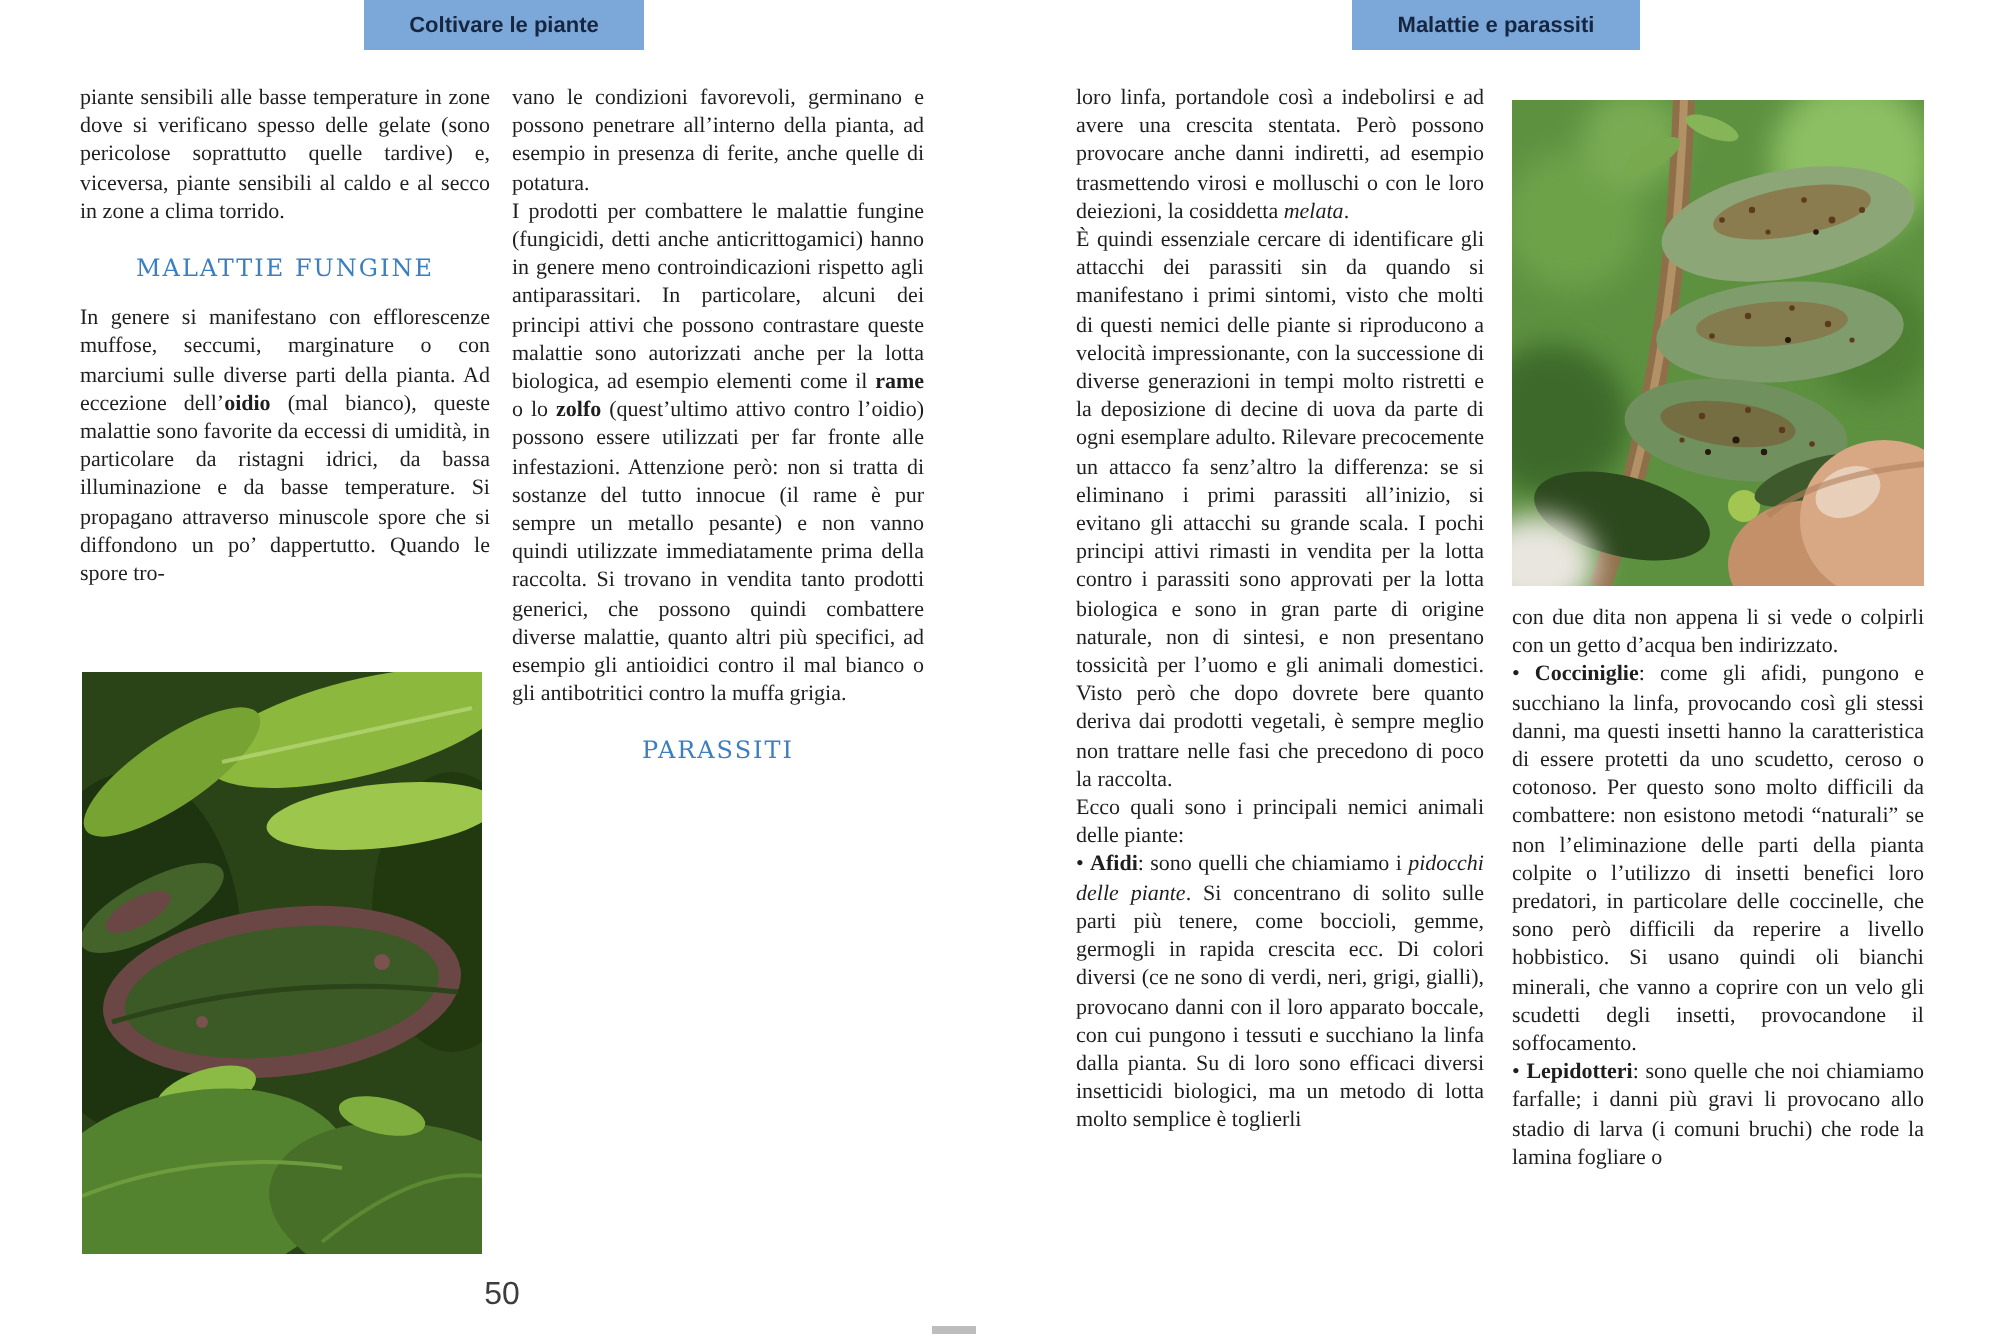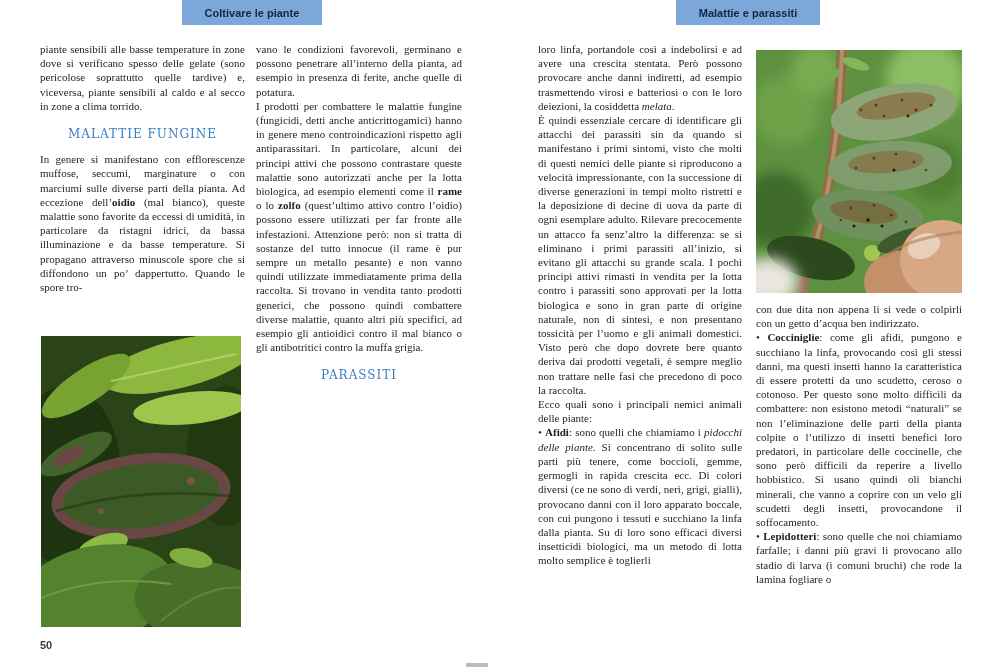--- a/index.html
+++ b/index.html
@@ -16,22 +16,22 @@
          font-family:"Liberation Serif",serif; font-size:11px; line-height:14.2px;
          color:#1e1e1e; text-align:justify; }
   .col p { margin:0; text-align:justify; }
   .col h2 { text-align:center; color:#3b7fc1;
             font-family:"DejaVu Serif",serif; font-size:12px; font-weight:normal;
             letter-spacing:1px; margin:14px 0 11px; white-space:nowrap; }
 
   .photo { position:absolute; overflow:hidden; }
   .photo svg { display:block; width:100%; height:100%; }
 
-  .folio { position:absolute; top:639px; text-align:left;
-           font-family:"Liberation Sans",sans-serif; font-size:11px; color:#3d3d3d;font-weight:bold; }
+  .folio { position:absolute; top:639px; text-align:center;
+           font-family:"Liberation Sans",sans-serif; font-size:16px; color:#3d3d3d; }
   .folio-left  { left:40px;  width:422px; }
   .folio-right { left:538px; width:424px;margin-top:31px; }
 
   .center-mark { position:absolute; left:466px; top:663px; width:22px; height:4px; background:#bdbdbd; }
 </style>
 </head>
 <body>
 
 <div class="spread">
 
@@ -70,21 +70,21 @@
     </svg>
   </figure>
 
   <div class="col" style="left:256px; top:42px; width:206px; height:600px;">
       <p><span>vano le condizioni favorevoli, germinano e possono penetrare all’interno della pianta, ad esempio in presenza di ferite, anche quelle di potatura.</span></p>
       <p><span>I prodotti per combattere le malattie fungine (fungicidi, detti anche anticrittogamici) hanno in genere meno controindicazioni rispetto agli antiparassitari. In particolare, alcuni dei principi attivi che possono contrastare queste malattie sono autorizzati anche per la lotta biologica, ad esempio elementi come il </span><b>rame</b><span> o lo </span><b>zolfo</b><span> (quest’ultimo attivo contro l’oidio) possono essere utilizzati per far fronte alle infestazioni. Attenzione però: non si tratta di sostanze del tutto innocue (il rame è pur sempre un metallo pesante) e non vanno quindi utilizzate immediatamente prima della raccolta. Si trovano in vendita tanto prodotti generici, che possono quindi combattere diverse malattie, quanto altri più specifici, ad esempio gli antioidici contro il mal bianco o gli antibotritici contro la muffa grigia.</span></p>
       <h2><span>PARASSITI</span></h2>
     </div>
 
   <div class="col" style="left:538px; top:42px; width:204px; height:606px;">
-      <p><span>loro linfa, portandole così a indebolirsi e ad avere una crescita stentata. Però possono provocare anche danni indiretti, ad esempio trasmettendo virosi e batteriosi o con le loro deiezioni, la cosiddetta </span><i>melata</i><span>.</span></p>
+      <p><span>loro linfa, portandole così a indebolirsi e ad avere una crescita stentata. Però possono provocare anche danni indiretti, ad esempio trasmettendo virosi e molluschi o con le loro deiezioni, la cosiddetta </span><i>melata</i><span>.</span></p>
       <p><span>È quindi essenziale cercare di identificare gli attacchi dei parassiti sin da quando si manifestano i primi sintomi, visto che molti di questi nemici delle piante si riproducono a velocità impressionante, con la successione di diverse generazioni in tempi molto ristretti e la deposizione di decine di uova da parte di ogni esemplare adulto. Rilevare precocemente un attacco fa senz’altro la differenza: se si eliminano i primi parassiti all’inizio, si evitano gli attacchi su grande scala. I pochi principi attivi rimasti in vendita per la lotta contro i parassiti sono approvati per la lotta biologica e sono in gran parte di origine naturale, non di sintesi, e non presentano tossicità per l’uomo e gli animali domestici. Visto però che dopo dovrete bere quanto deriva dai prodotti vegetali, è sempre meglio non trattare nelle fasi che precedono di poco la raccolta.</span></p>
       <p><span>Ecco quali sono i principali nemici animali delle piante:</span></p>
       <p><span>• </span><b>Afidi</b><span>: sono quelli che chiamiamo i </span><i>pidocchi delle piante</i><span>. Si concentrano di solito sulle parti più tenere, come boccioli, gemme, germogli in rapida crescita ecc. Di colori diversi (ce ne sono di verdi, neri, grigi, gialli), provocano danni con il loro apparato boccale, con cui pungono i tessuti e succhiano la linfa dalla pianta. Su di loro sono efficaci diversi insetticidi biologici, ma un metodo di lotta molto semplice è toglierli</span></p>
     </div>
 
   <figure class="photo" style="left:756px; top:50px; width:206px; height:243px;">
     <svg viewBox="0 0 206 243" preserveAspectRatio="none">
       <defs>
           <filter id="b1" x="-50%" y="-50%" width="200%" height="200%">
             <feGaussianBlur stdDeviation="7"></feGaussianBlur>

